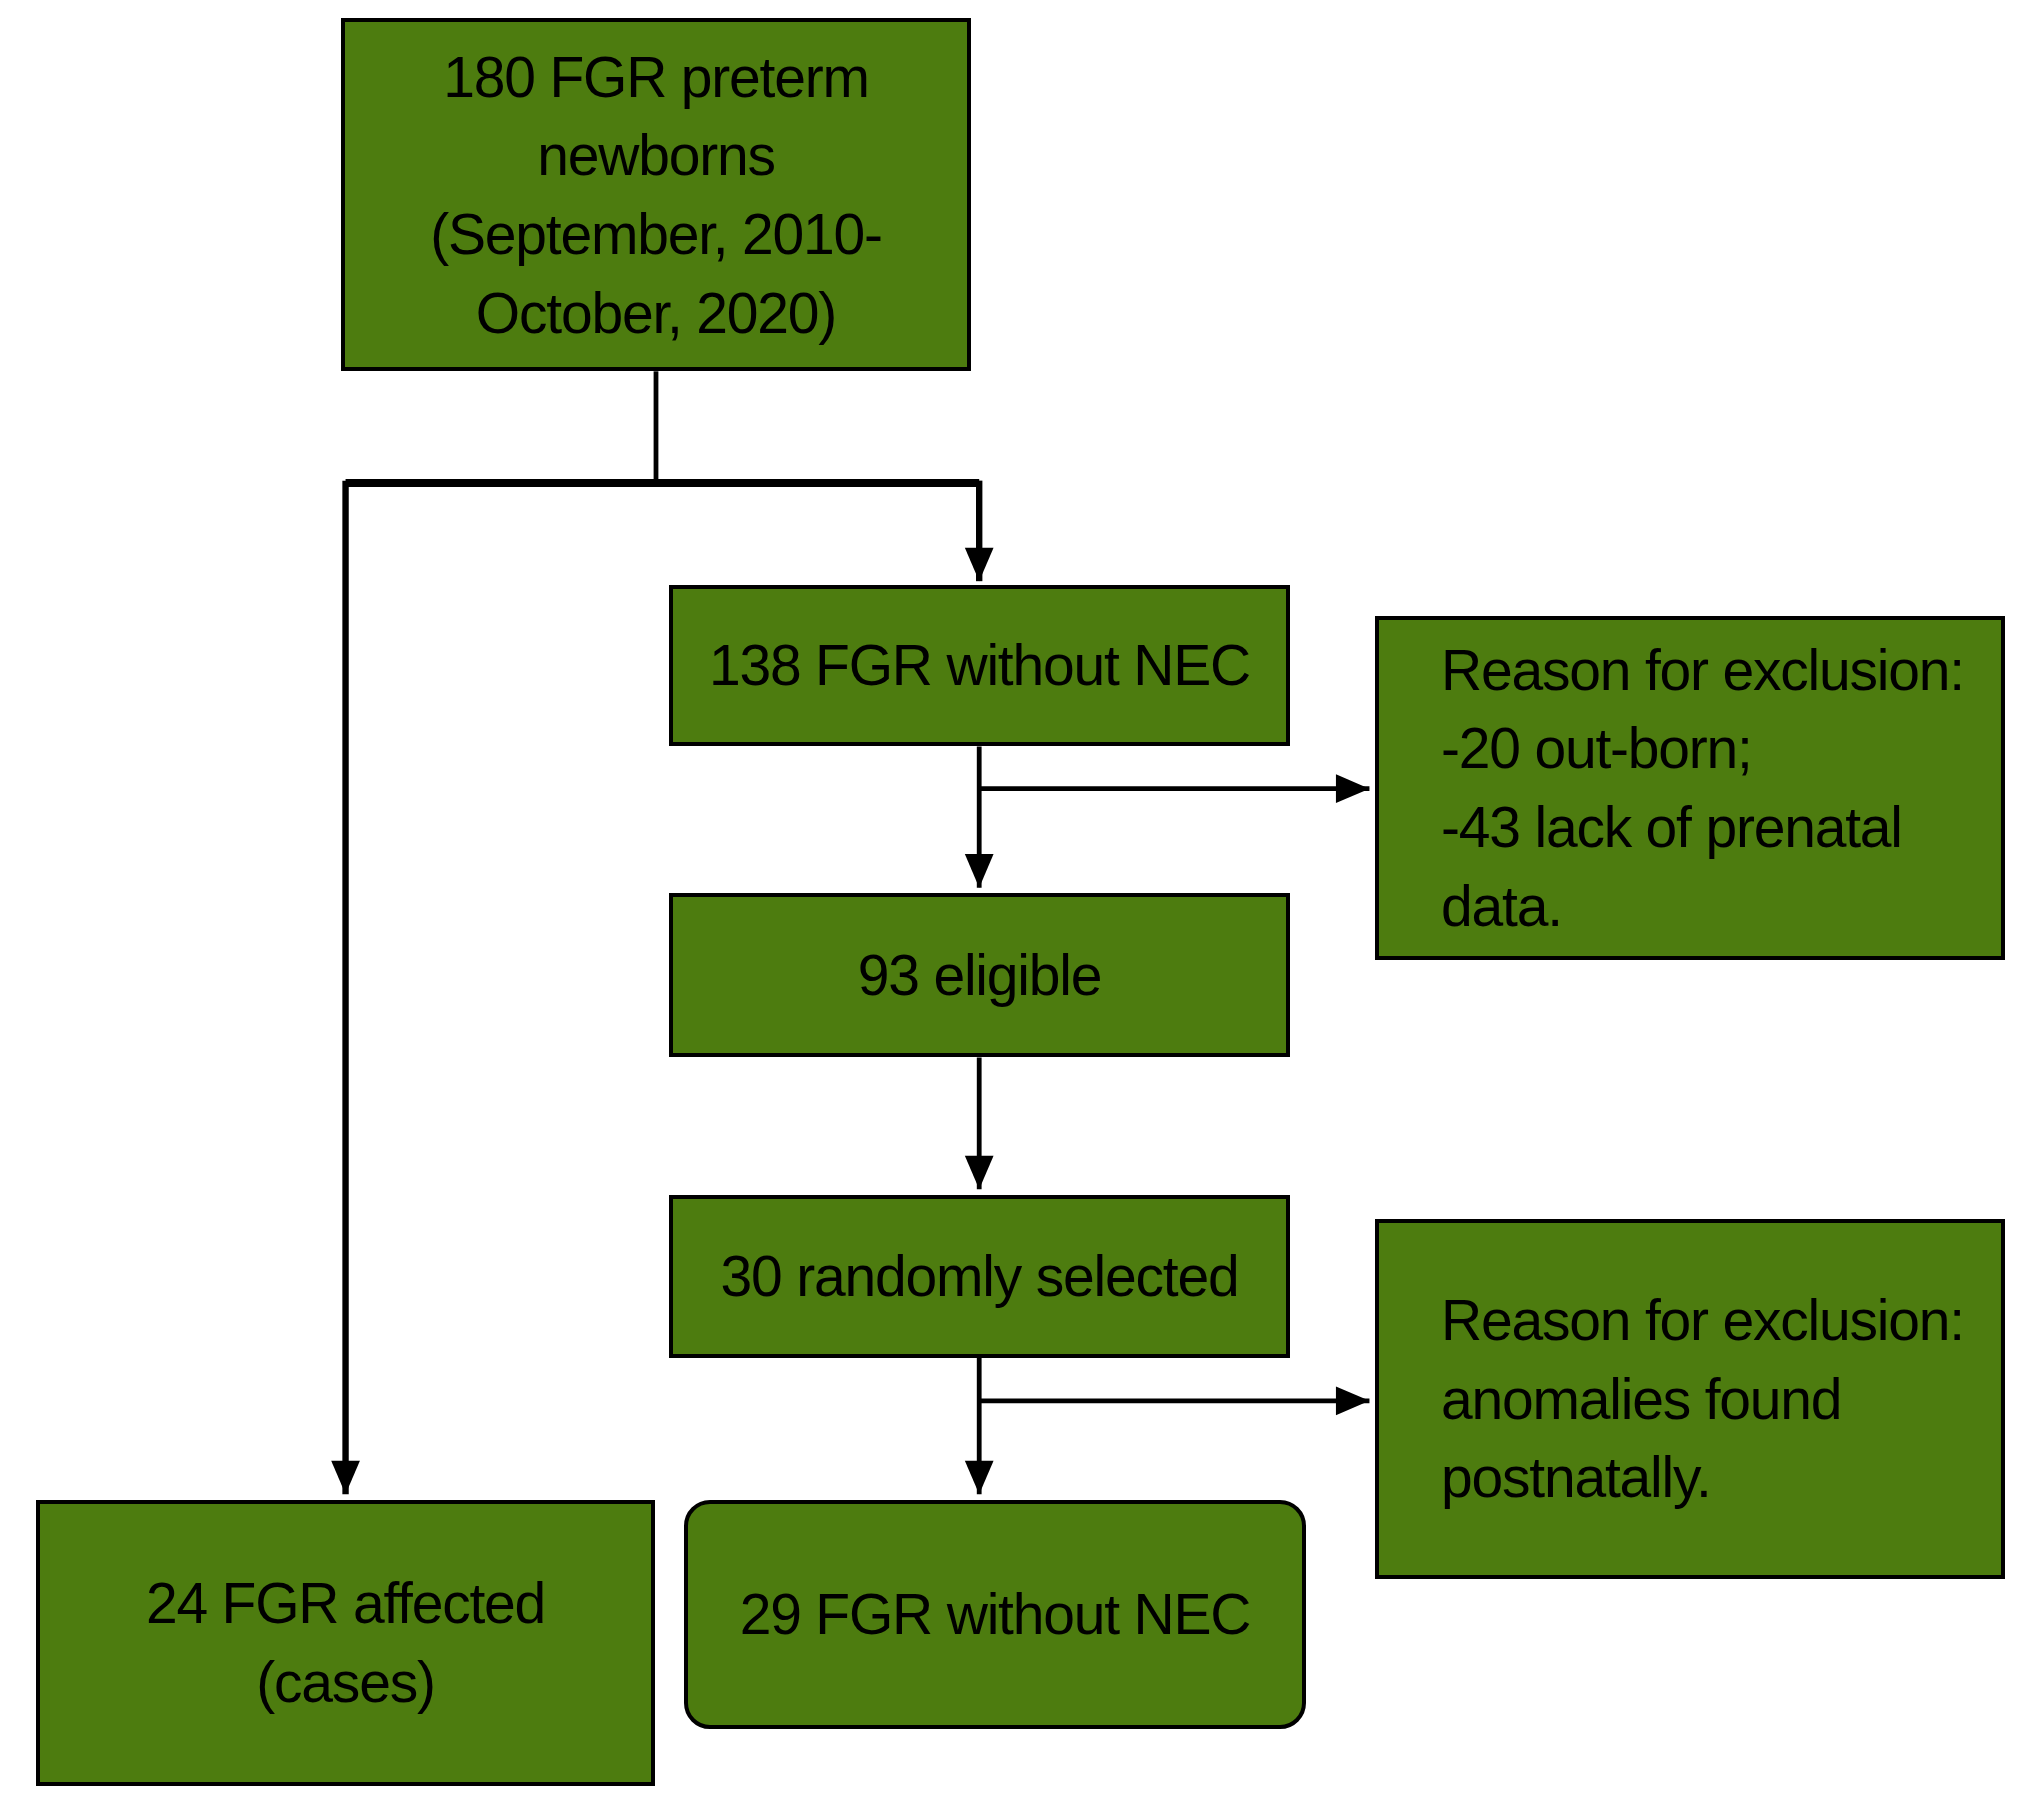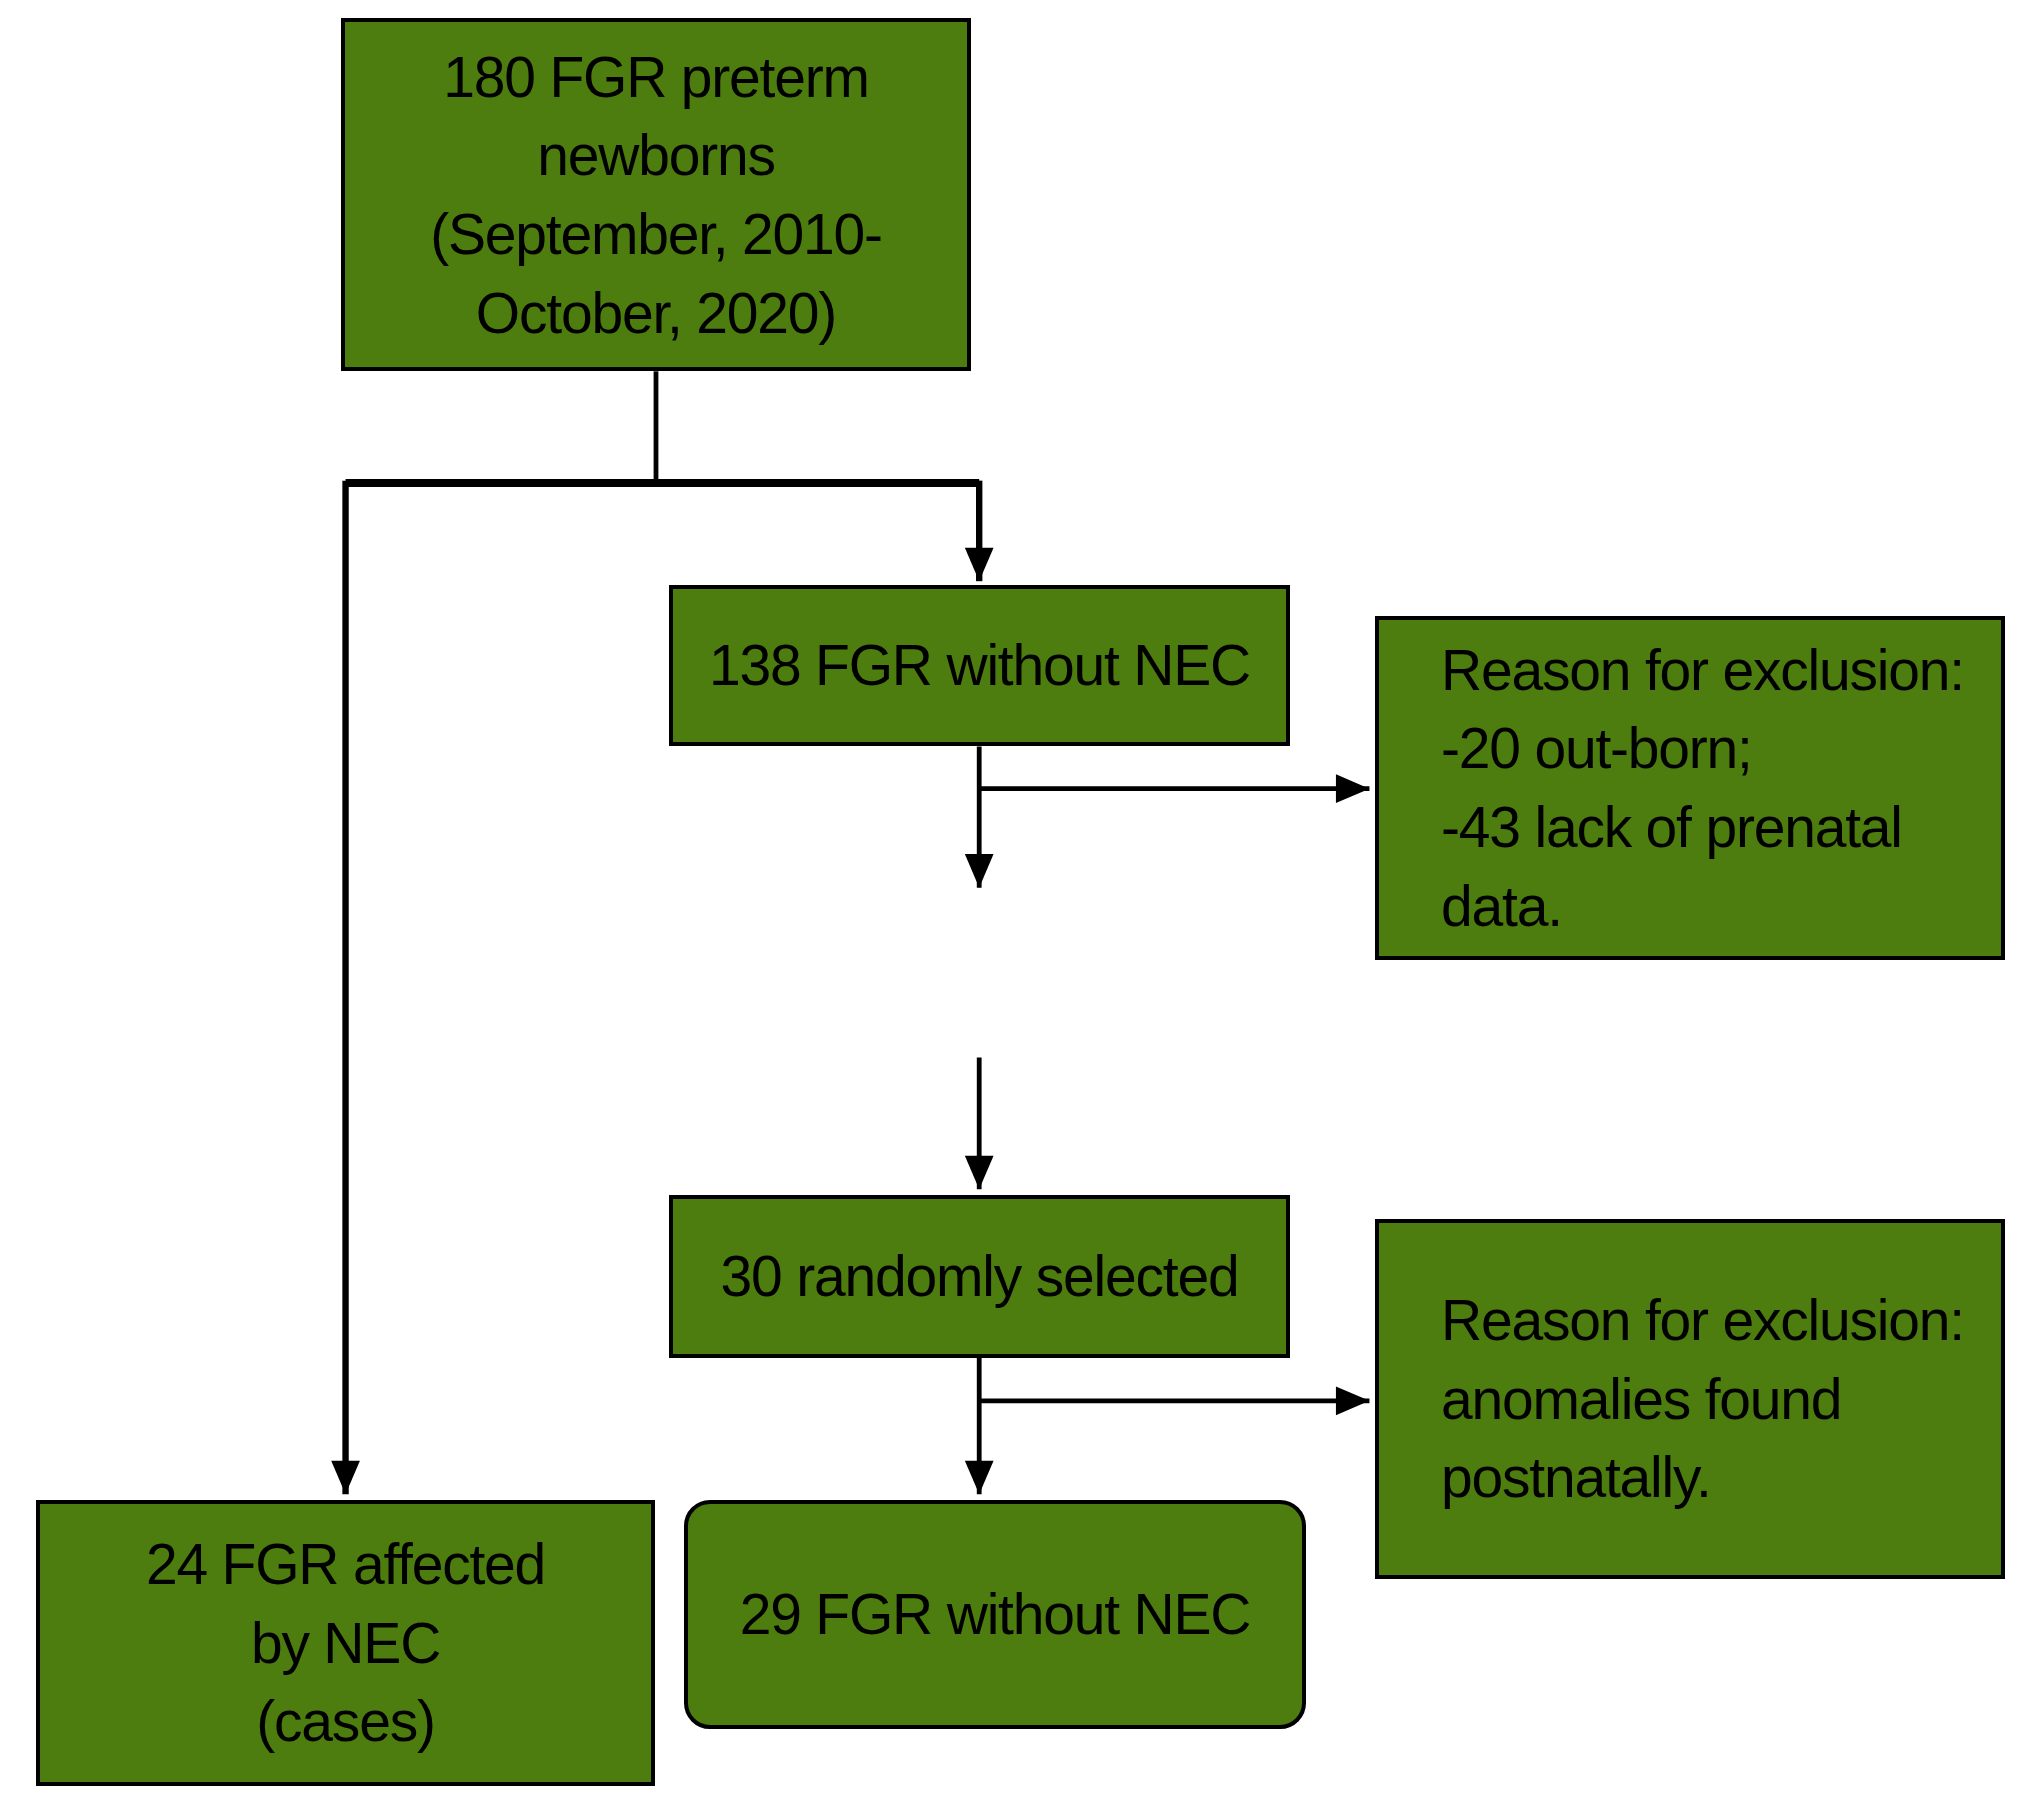--- a/index.html
+++ b/index.html
@@ -101,34 +101,36 @@
     <span>138 FGR without NEC</span>
   </div>
 
   <div class="box leftal" style="left:1375px; top:616px; width:630px; height:344px;">
     <span>Reason for exclusion:</span>
     <span>-20 out-born;</span>
     <span>-43 lack of prenatal</span>
     <span>data.</span>
   </div>
 
+  <div class="box center" style="left:669px; top:893px; width:621px; height:164px;">
+    <span>93 eligible</span>
+  </div>
 
   <div class="box center" style="left:669px; top:1195px; width:621px; height:163px;">
     <span>30 randomly selected</span>
   </div>
 
   <div class="box leftal" style="left:1375px; top:1219px; width:630px; height:360px;">
     <span>Reason for exclusion:</span>
     <span>anomalies found</span>
     <span>postnatally.</span>
   </div>
 
   <div class="box center" style="left:36px; top:1500px; width:619px; height:286px;">
     <span>24 FGR affected</span>
-    <span>by NEC</span>
     <span>(cases)</span>
   </div>
 
   <div class="box center" style="left:684px; top:1500px; width:622px; height:229px;border-radius:26px;">
     <span>29 FGR without NEC</span>
   </div>
 
 </div>
 
 

